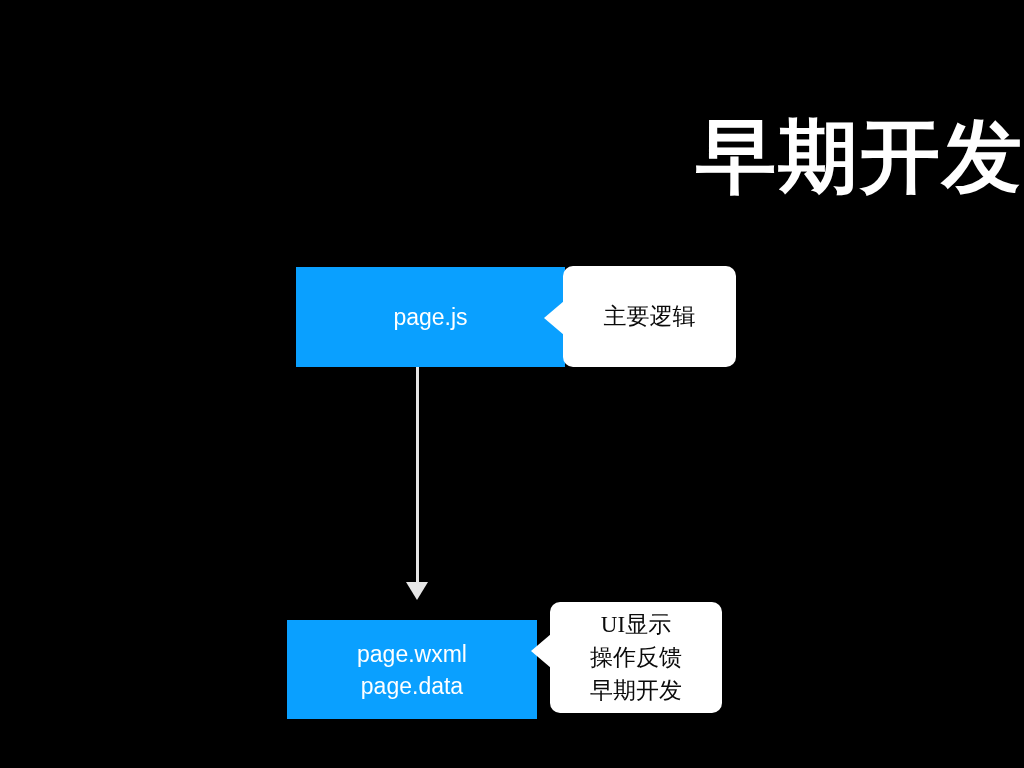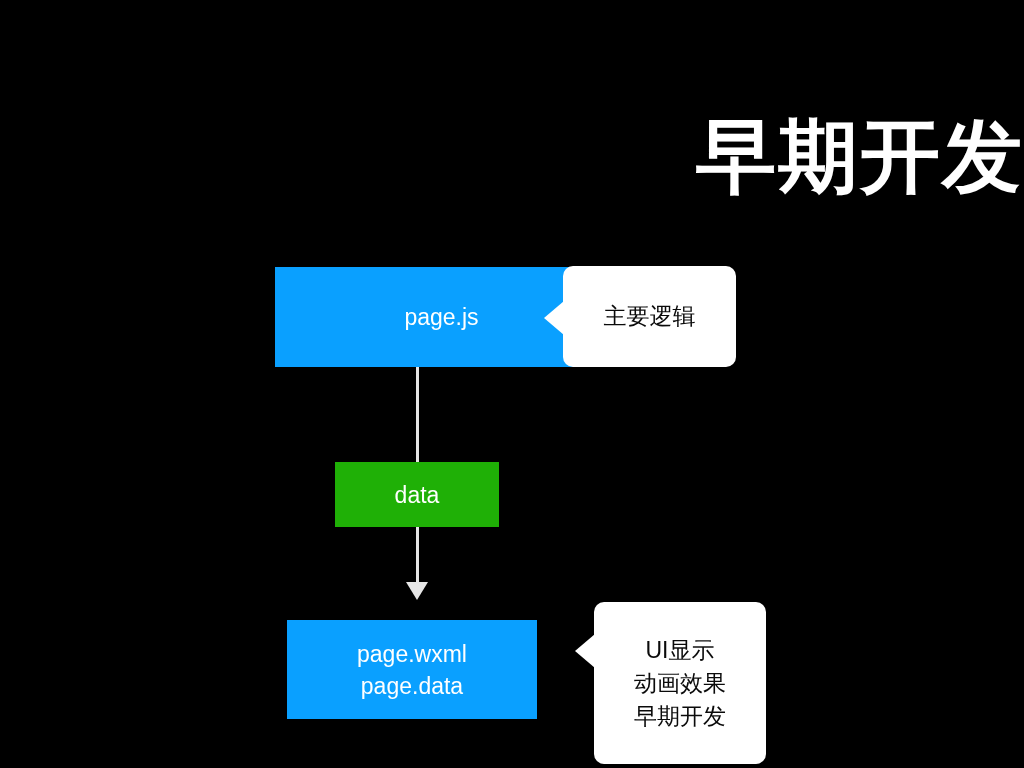--- a/index.html
+++ b/index.html
@@ -51,38 +51,38 @@
     align-items: center;
     justify-content: center;
     color: var(--node_text, #fff);
     font-size: 23px;
     font-weight: 500;
     text-align: center;
     line-height: 32px;
   }
   .node-blue { background: var(--blue, #0aa0ff); }
   .node-green { background: var(--green, #1fb006); }
-  #node-page-js   { left: 275px; top: 267px; width: 269px; height: 100px; padding-left: 32px; }
+  #node-page-js   { left: 296px; top: 267px; width: 269px; height: 100px; }
   #node-data      { left: 335px; top: 462px; width: 164px; height: 65px; }
   #node-page-view { left: 287px; top: 601px; width: 250px; height: 99px; margin-top: 19px; }
   .callout {
     position: absolute;
     background: var(--callout_bg, #fff);
     border-radius: 10px;
     color: var(--callout_text, #0a0a0a);
     font-size: 23px;
     font-weight: 500;
     line-height: 33px;
     display: flex;
     flex-direction: column;
     align-items: center;
     justify-content: center;
   }
   #callout-logic { left: 563px; top: 266px; width: 173px; height: 101px; }
-  #callout-ui    { left: 594px; top: 602px; width: 172px; height: 162px; }
+  #callout-ui    { left: 550px; top: 602px; width: 172px; height: 111px; font-family: Liberation Serif, serif; }
   .callout-tail {
     position: absolute;
     left: -19px;
     width: 0;
     height: 0;
     border-top: 17px solid transparent;
     border-bottom: 17px solid transparent;
     border-right: 20px solid var(--callout_bg, #fff);
   }
   #callout-logic .callout-tail { top: 35px; }
@@ -96,34 +96,31 @@
   <h1 class="slide-title">早期开发</h1>
 
   <div class="connector"></div>
 
   <div class="arrowhead"></div>
 
   <div class="node node-blue" id="node-page-js">
     <span>page.js</span>
   </div>
 
-  <div class="node node-green" id="node-data">
-    <span>data</span>
-  </div>
 
   <div class="node node-blue" id="node-page-view">
     <span>page.wxml</span>
     <span>page.data</span>
   </div>
 
   <div class="callout" id="callout-logic">
     <span class="callout-tail"></span>
     <span>主要逻辑</span>
   </div>
 
   <div class="callout" id="callout-ui">
     <span class="callout-tail"></span>
     <span>UI显示</span>
-    <span>动画效果</span>
+    <span>操作反馈</span>
     <span>早期开发</span>
   </div>
 
 </div>
 
 </body></html>

